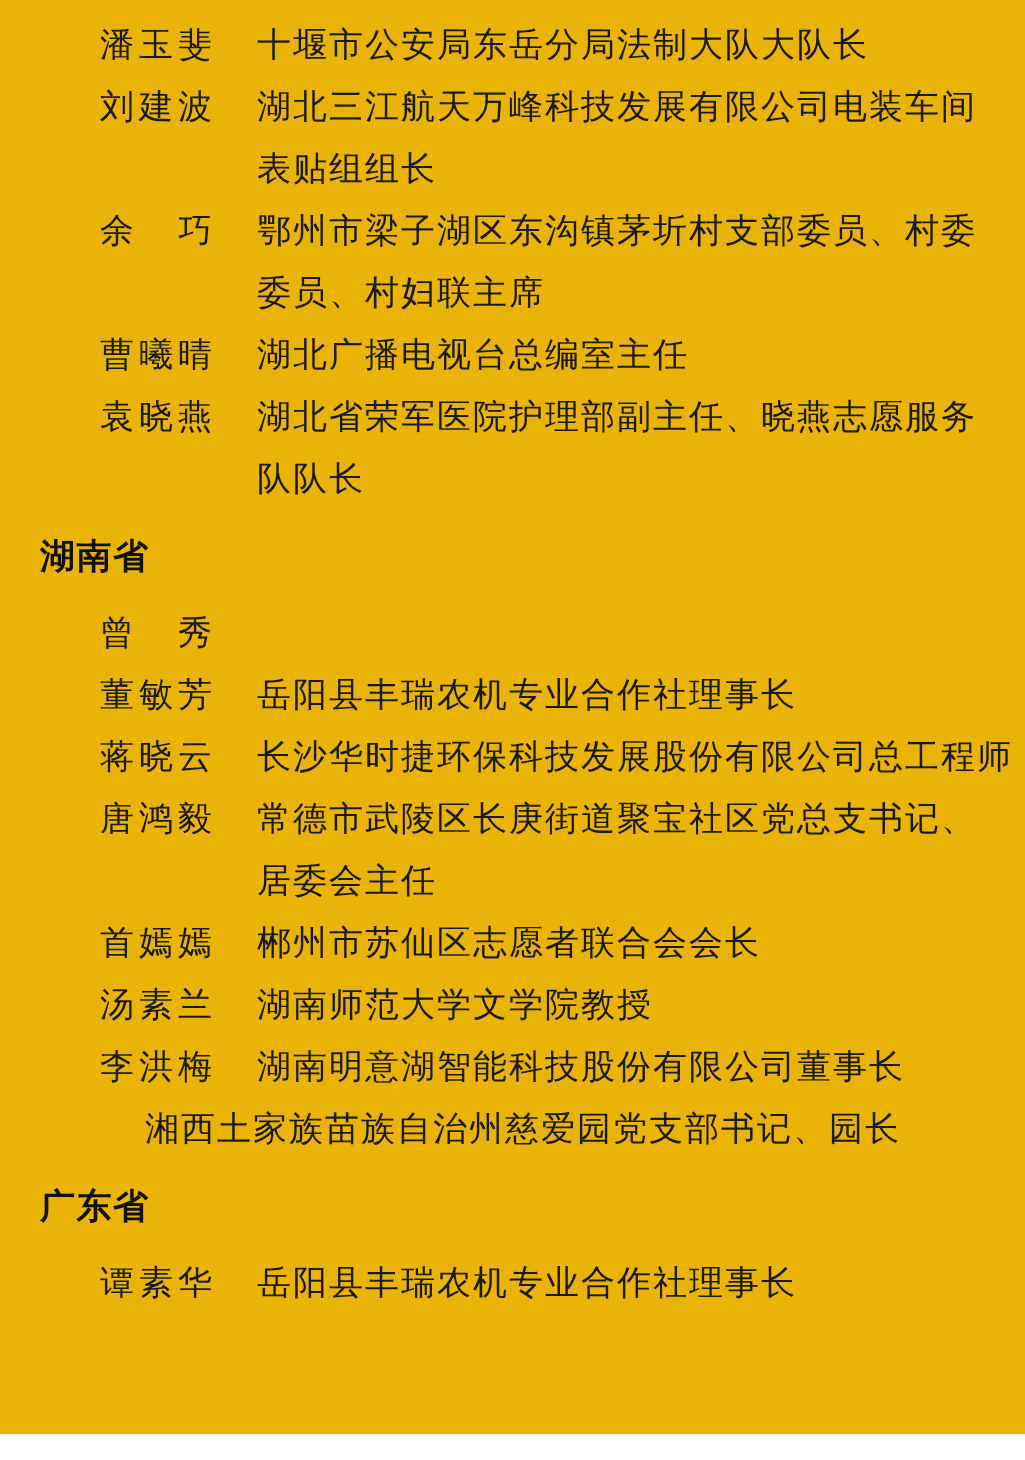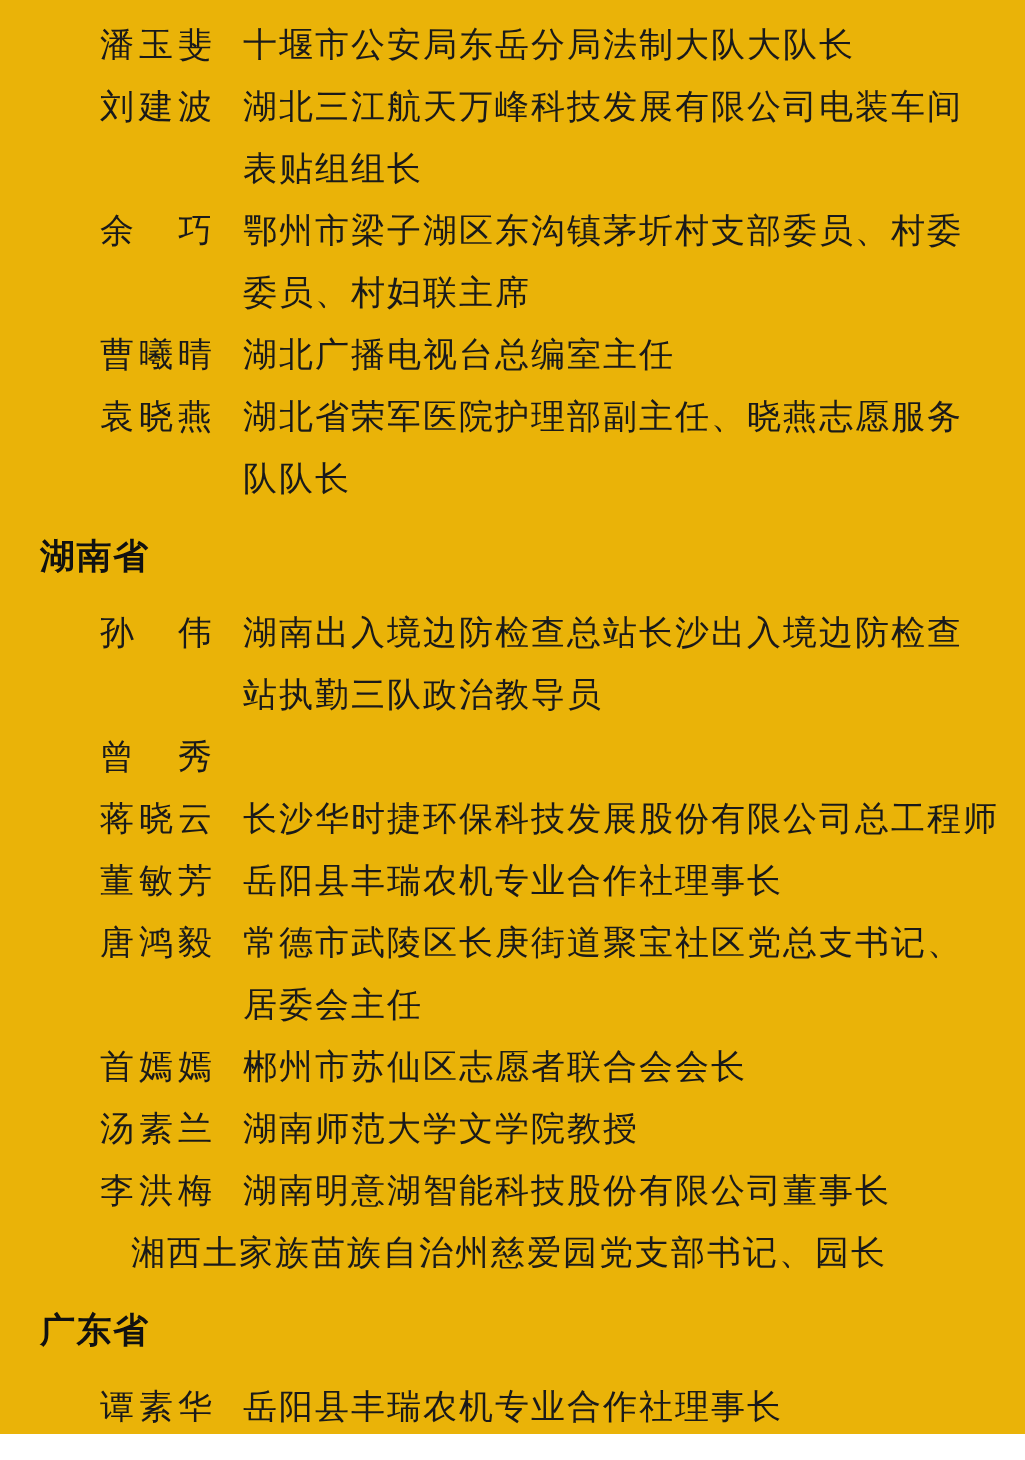--- a/index.html
+++ b/index.html
@@ -40,21 +40,21 @@
     font-size: 34px;
     line-height: 62px;
     text-align: justify;
     text-align-last: justify;
     -moz-text-align-last: justify;
     color: #1a1a1a;
   }
   .title {
     flex: 0 0 762px;
     width: 762px;
-    margin-left: 31px;
+    margin-left: 45px;
     font-size: 34px;
     line-height: 62px;
     letter-spacing: 2px;
     text-align: justify;
     white-space: pre-line;
     color: #1a1a1a;
   }
 </style>
 </head>
 <body>
@@ -83,34 +83,29 @@
     <div class="entry">
       <span class="name">袁晓燕</span>
       <span class="title">湖北省荣军医院护理部副主任、晓燕志愿服务
 队队长</span>
     </div>
   </div>
 
   <div class="section">
     <h2 class="section-header">湖南省</h2>
     <div class="entry">
-      <span class="name">孙　伟</span>
-      <span class="title">湖南出入境边防检查总站长沙出入境边防检查
-站执勤三队政治教导员</span>
+      <span class="name">曾　秀</span>
     </div>
     <div class="entry">
-      <span class="name">曾　秀</span>
+      <span class="name">董敏芳</span>
+      <span class="title">岳阳县丰瑞农机专业合作社理事长</span>
     </div>
     <div class="entry">
       <span class="name">蒋晓云</span>
       <span class="title">长沙华时捷环保科技发展股份有限公司总工程师</span>
-    </div>
-    <div class="entry">
-      <span class="name">董敏芳</span>
-      <span class="title">岳阳县丰瑞农机专业合作社理事长</span>
     </div>
     <div class="entry">
       <span class="name">唐鸿毅</span>
       <span class="title">常德市武陵区长庚街道聚宝社区党总支书记、
 居委会主任</span>
     </div>
     <div class="entry">
       <span class="name">首嫣嫣</span>
       <span class="title">郴州市苏仙区志愿者联合会会长</span>
     </div>

